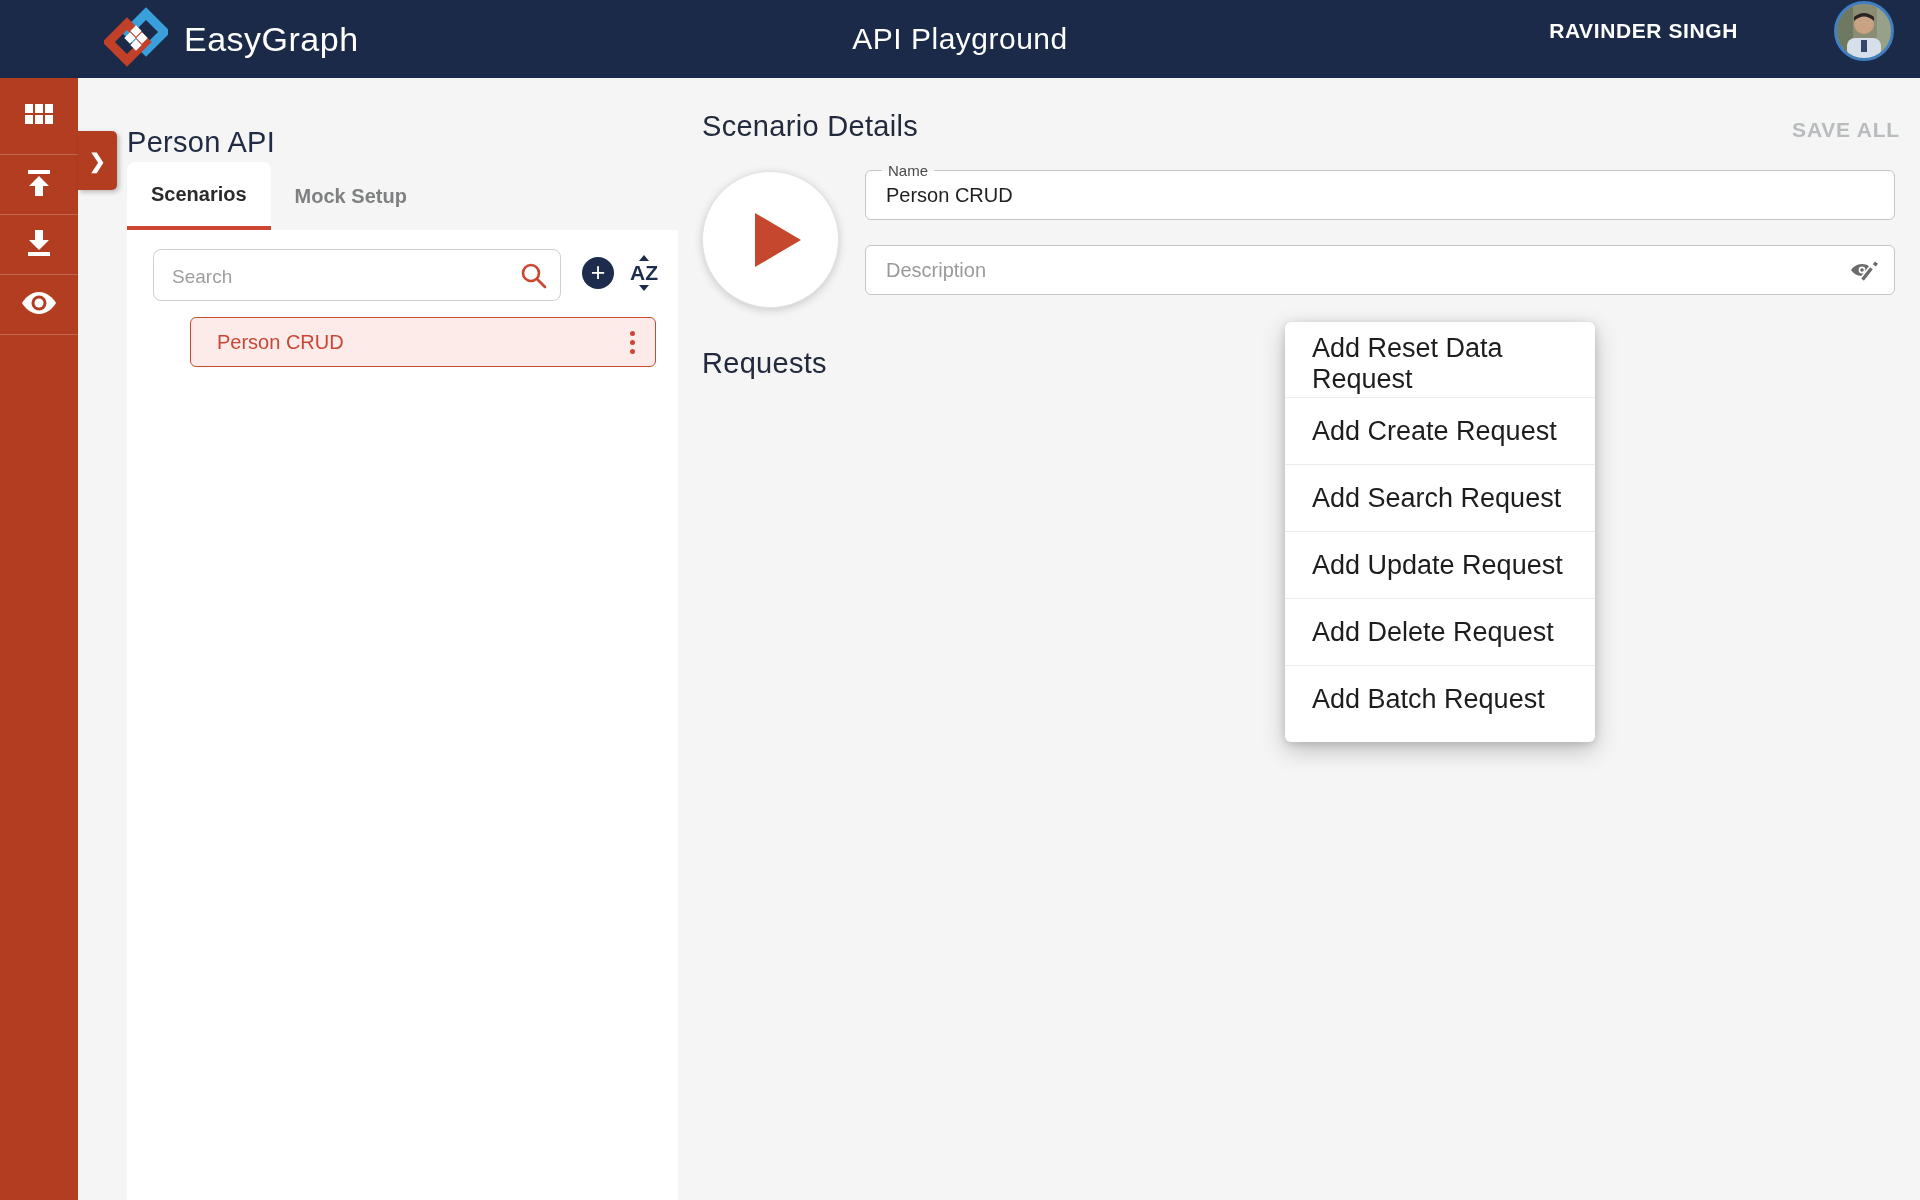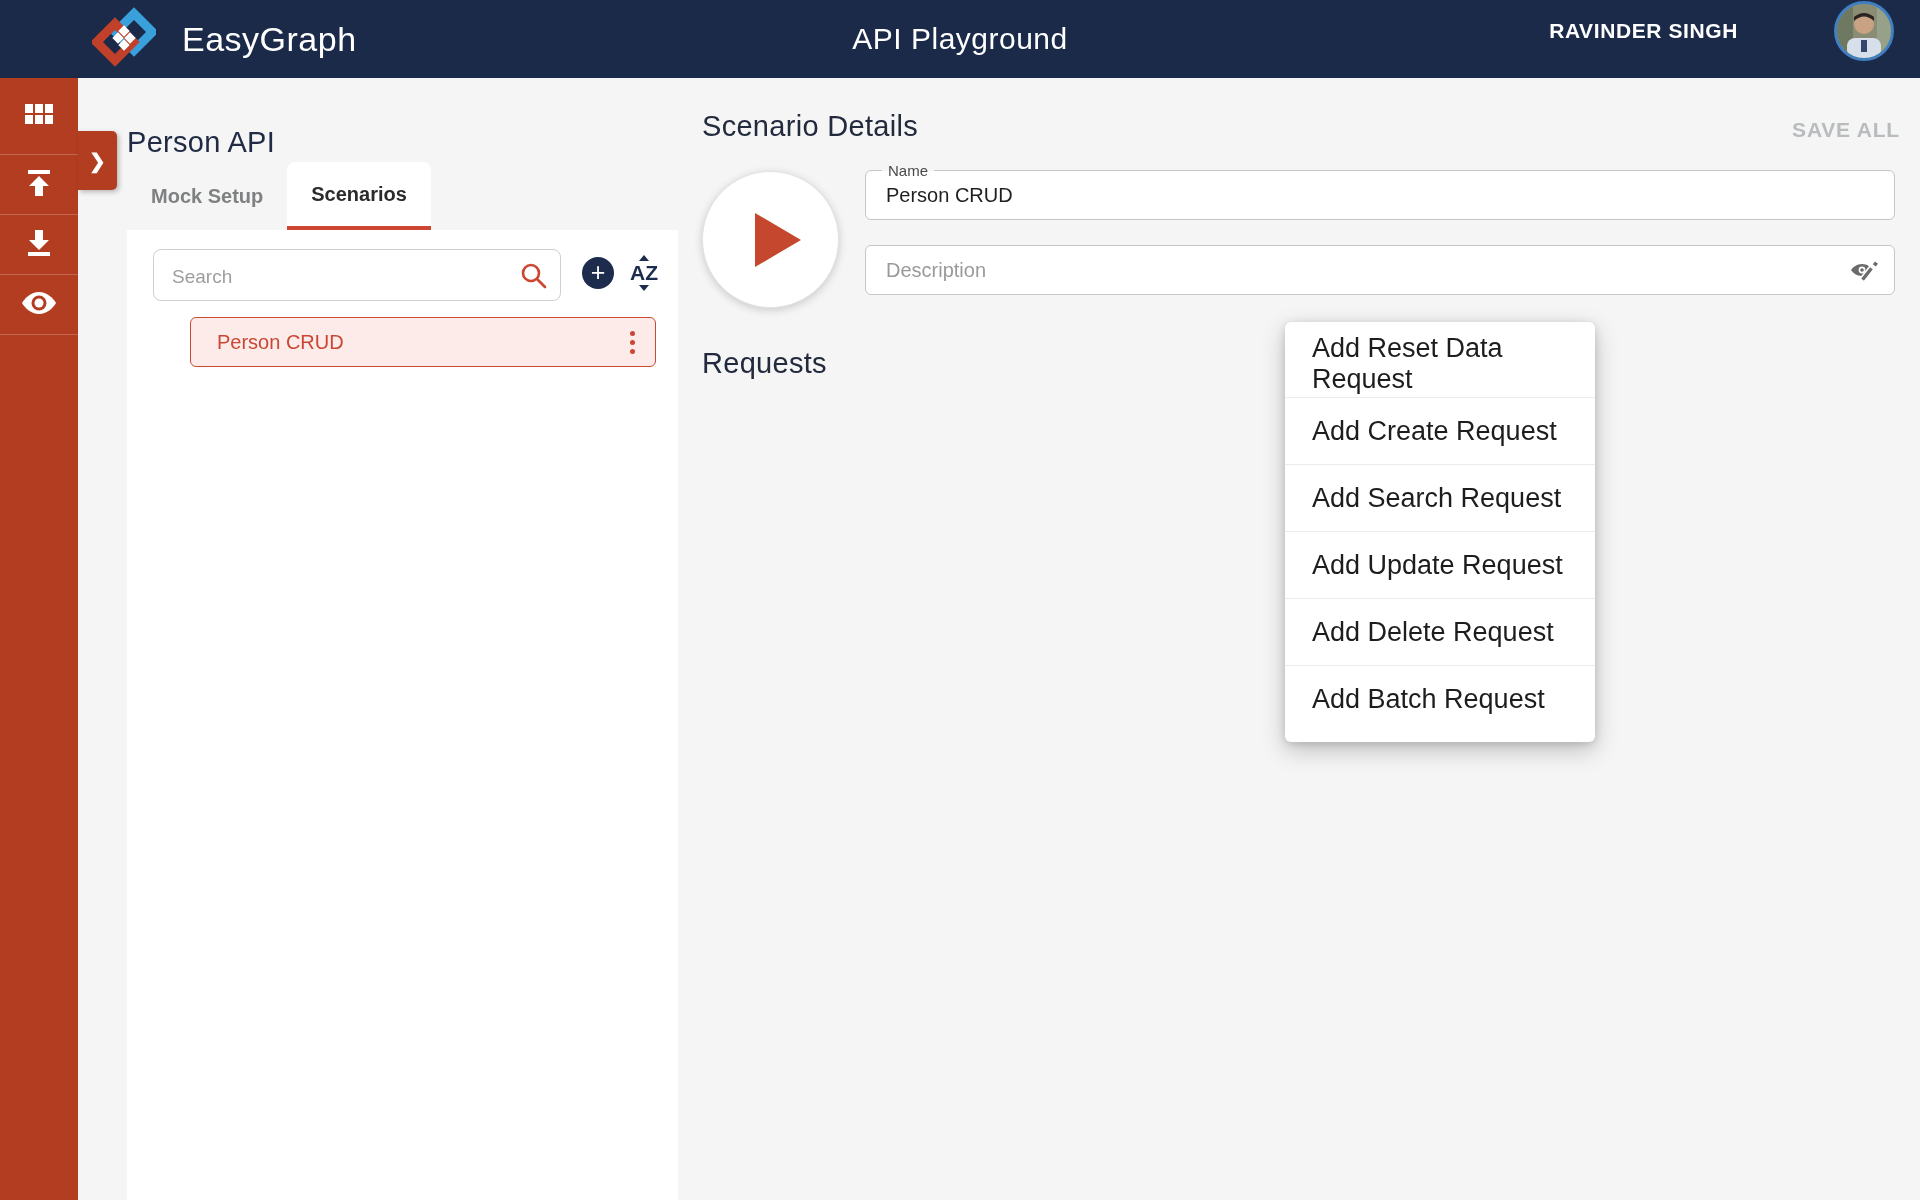--- a/index.html
+++ b/index.html
@@ -2,22 +2,22 @@
 <html><head>
 <meta charset="utf-8">
 <style>
   * { margin:0; padding:0; box-sizing:border-box; }
   html,body { width:1920px; height:1200px; overflow:hidden;
     font-family:"Liberation Sans", sans-serif; background:#f4f5f4; }
 
   
   .topbar { position:absolute; left:0; top:0; width:1920px; height:78px;
     background:#1b2a49; z-index:40; }
-  .brand { position:absolute; left:92px; top:0; height:78px; display:flex;
-    align-items:center; gap:26px; cursor:pointer; }
+  .brand { position:absolute; left:104px; top:0; height:78px; display:flex;
+    align-items:center; gap:16px; cursor:pointer; }
   .brand-name { color:#ffffff; font-size:34px; font-weight:500; letter-spacing:0.5px; }
   .app-title { position:absolute; left:50%; top:50%; transform:translate(-50%,-50%);
     color:#ffffff; font-size:30px; font-weight:500; letter-spacing:0.5px; }
   .user-chip { position:absolute; right:104px; top:0; height:62px; display:flex;
     align-items:center; gap:18px; cursor:pointer; }
   .user-name { color:#ffffff; font-size:21px; font-weight:700; letter-spacing:0.6px; }
   .avatar { width:60px; height:60px; border-radius:50%; border:3px solid #3f7fc2;
     overflow:hidden; position:absolute; right:-78px; background:#7d8c76; }
   .user-chip { padding-right:78px; position:absolute; }
   .avatar svg { display:block; }
@@ -189,22 +189,22 @@
     </span>
   </div>
 </div>
 <div class="expand-tab">
   <span>❯</span>
 </div>
 
 <div class="left-panel">
   <div class="panel-title">Person API</div>
   <div class="tabs">
+    <div class="tab active">Scenarios</div>
     <div class="tab">Mock Setup</div>
-    <div class="tab active">Scenarios</div>
   </div>
   <div class="panel-card">
     <div class="search-wrap">
       <input class="search-input" type="text" placeholder="Search" style="">
       <span class="search-icon">
         <svg width="28" height="28" viewBox="0 0 28 28" fill="none" stroke="#cc4631" stroke-width="2.6">
           <circle cx="12" cy="12" r="8"></circle>
           <line x1="18" y1="18" x2="26" y2="26" stroke-linecap="round"></line>
         </svg>
       </span>

